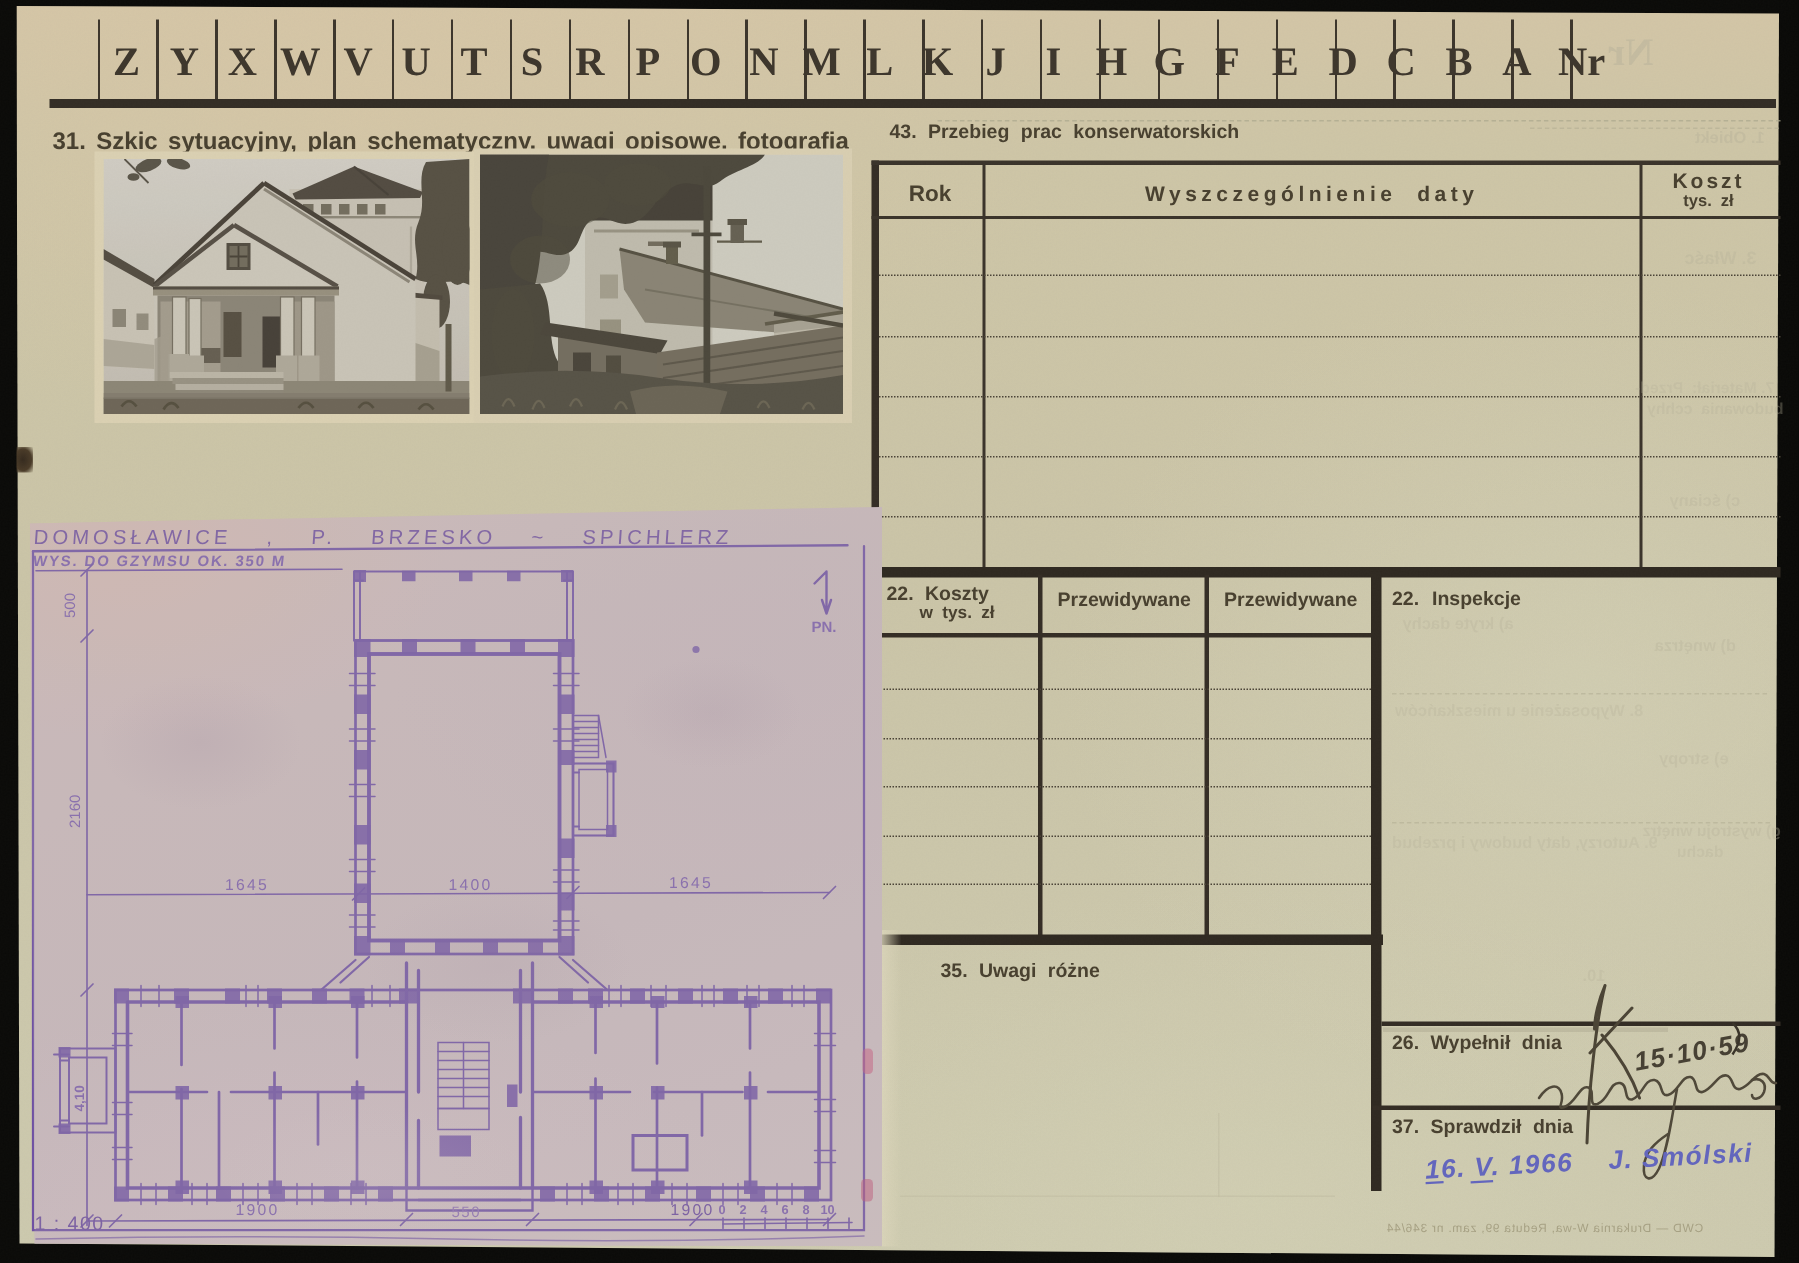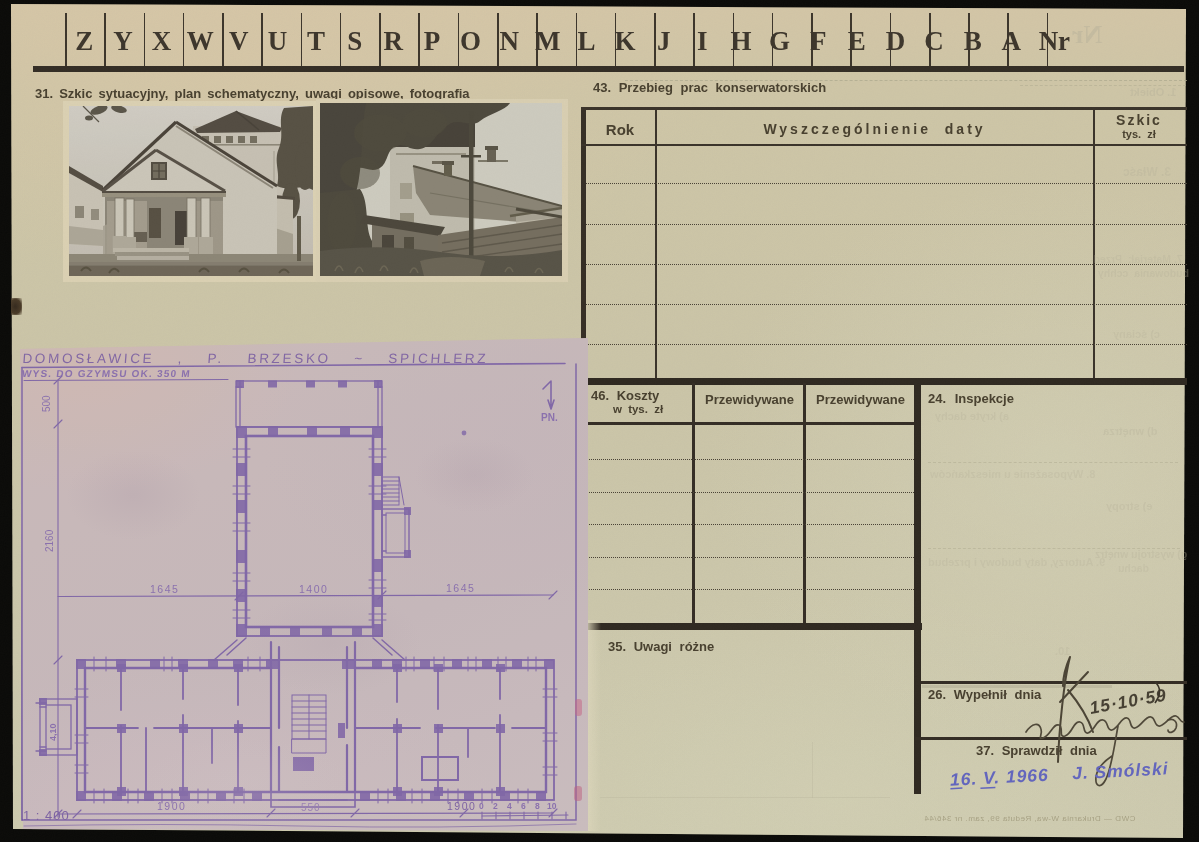--- a/index.html
+++ b/index.html
@@ -61,21 +61,21 @@
     <div style="width:39.27px;text-align:center;">E</div>
     <div style="width:39.27px;text-align:center;">D</div>
     <div style="width:39.27px;text-align:center;">C</div>
     <div style="width:39.27px;text-align:center;">B</div>
     <div style="width:39.27px;text-align:center;">A</div>
     <div style="width:48px;text-align:left;padding-left:8px;">Nr</div>
 </div>
 
 <div class="abs" style="left:33px;top:66px;width:1151px;height:5.5px;background:#332d25;"></div>
 
-<div class="lbl" style="left:35px;top:85.5px;font-size:13px;word-spacing:2.5px;">31. Szkic sytuacyjny, plan schematyczny, uwagi opisowe, fotografia</div>
+<div class="lbl" style="left:35px;top:85.5px;font-size:16px;word-spacing:2.5px;">31. Szkic sytuacyjny, plan schematyczny, uwagi opisowe, fotografia</div>
 
 <div class="abs" style="left:63px;top:101px;width:256px;height:181px;background:#dbd1b3;"></div>
 
 <svg class="abs" style="left:69px;top:106px;" width="244" height="170" viewBox="0 0 244 170">
   <defs>
     <linearGradient id="sky1" x1="0" y1="0" x2="0" y2="1">
       <stop offset="0" stop-color="#dfddd4"></stop>
         <stop offset="1" stop-color="#ccc8bc"></stop>
     </linearGradient>
   </defs>
@@ -557,57 +557,57 @@
 <div class="abs" style="left:586px;top:263.5px;width:601px;height:0;border-top:1.8px dotted #4a4336;"></div>
 <div class="abs" style="left:586px;top:304px;width:601px;height:0;border-top:1.8px dotted #4a4336;"></div>
 <div class="abs" style="left:586px;top:344px;width:601px;height:0;border-top:1.8px dotted #4a4336;"></div>
 
 <div class="abs" style="left:581px;top:378px;width:606px;height:6.5px;background:#2f2921;"></div>
 
 <div class="lbl" style="left:585px;top:121px;width:70px;text-align:center;font-size:15px;">Rok</div>
 
 <div class="lbl" style="left:656px;top:121px;width:437px;text-align:center;font-size:14px;letter-spacing:3px;word-spacing:7px;">Wyszczególnienie daty</div>
 
-<div class="lbl" style="left:1095px;top:112px;width:88px;text-align:center;font-size:14px;letter-spacing:2px;">Szkic</div>
+<div class="lbl" style="left:1095px;top:112px;width:88px;text-align:center;font-size:14px;letter-spacing:2px;">Koszt</div>
 <div class="lbl" style="left:1095px;top:128px;width:88px;text-align:center;font-size:11px;">tys. zł</div>
 
 <div class="abs" style="left:581.5px;top:381px;width:4.5px;height:249px;background:#352e25;"></div>
 
 <div class="abs" style="left:584px;top:421.5px;width:331px;height:3px;background:#342d25;"></div>
 
 <div class="abs" style="left:691.5px;top:383px;width:3.6px;height:244px;background:#342d25;"></div>
 
 <div class="abs" style="left:803px;top:383px;width:3.4px;height:244px;background:#342d25;"></div>
 
 <div class="abs" style="left:587px;top:458.5px;width:327px;height:0;border-top:1.8px dotted #4a4336;"></div>
 <div class="abs" style="left:587px;top:491.5px;width:327px;height:0;border-top:1.8px dotted #4a4336;"></div>
 <div class="abs" style="left:587px;top:524px;width:327px;height:0;border-top:1.8px dotted #4a4336;"></div>
 <div class="abs" style="left:587px;top:556.5px;width:327px;height:0;border-top:1.8px dotted #4a4336;"></div>
 <div class="abs" style="left:587px;top:589px;width:327px;height:0;border-top:1.8px dotted #4a4336;"></div>
 
 <div class="abs" style="left:581.5px;top:623px;width:340px;height:7px;background:#2f2921;"></div>
 
 <div class="abs" style="left:914px;top:381px;width:7px;height:413px;background:#2f2921;"></div>
 
-<div class="lbl" style="left:591px;top:388px;word-spacing:4px;">46. Koszty</div>
+<div class="lbl" style="left:591px;top:388px;word-spacing:4px;">22. Koszty</div>
 <div class="lbl" style="left:613px;top:403px;font-size:11.5px;">w tys. zł</div>
 <div class="lbl" style="left:696px;top:392px;width:107px;text-align:center;">Przewidywane</div>
 <div class="lbl" style="left:807px;top:392px;width:107px;text-align:center;">Przewidywane</div>
 
-<div class="lbl" style="left:928px;top:391px;word-spacing:5px;">24. Inspekcje</div>
-
-<div class="lbl" style="left:608px;top:639px;word-spacing:4px;">35. Uwagi różne</div>
+<div class="lbl" style="left:928px;top:391px;word-spacing:5px;">22. Inspekcje</div>
+
+<div class="lbl" style="left:627px;top:639px;word-spacing:4px;">35. Uwagi różne</div>
 
 <div class="abs" style="left:921px;top:681px;width:266px;height:2.8px;background:#332c24;"></div>
 
 <div class="lbl" style="left:928px;top:687px;word-spacing:4px;">26. Wypełnił dnia</div>
 
 <div class="abs" style="left:915px;top:737px;width:272px;height:3px;background:#332c24;"></div>
 
-<div class="lbl" style="left:976px;top:743px;word-spacing:4px;">37. Sprawdził dnia</div>
+<div class="lbl" style="left:928px;top:743px;word-spacing:4px;">37. Sprawdził dnia</div>
 
 <svg class="abs" style="left:900px;top:640px;z-index:7;" width="299" height="180" viewBox="0 0 299 180">
 
   <g transform="rotate(-10 235 60)" fill="#3b352a" font-family="Liberation Sans,sans-serif" font-style="italic">
     <text x="189" y="66" font-size="17.5" letter-spacing="1" font-weight="bold" fill="#474134">15·10·59</text>
   </g>
 
   <path d="M255,42 q9,8 0,21" stroke="#3b352a" stroke-width="1.6" fill="none"></path>
 
   <g stroke="#4c4536" stroke-width="2" fill="none" stroke-linecap="round">

